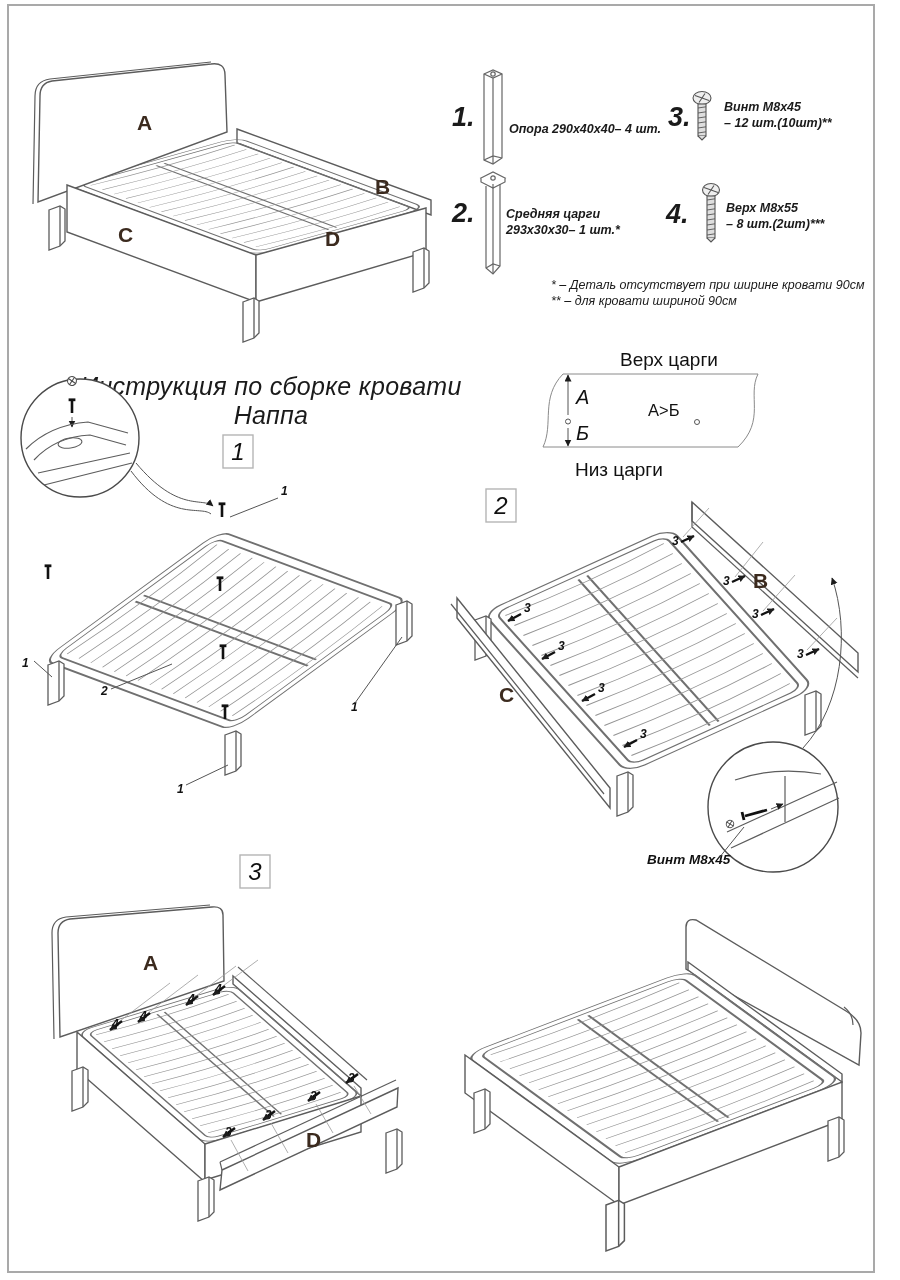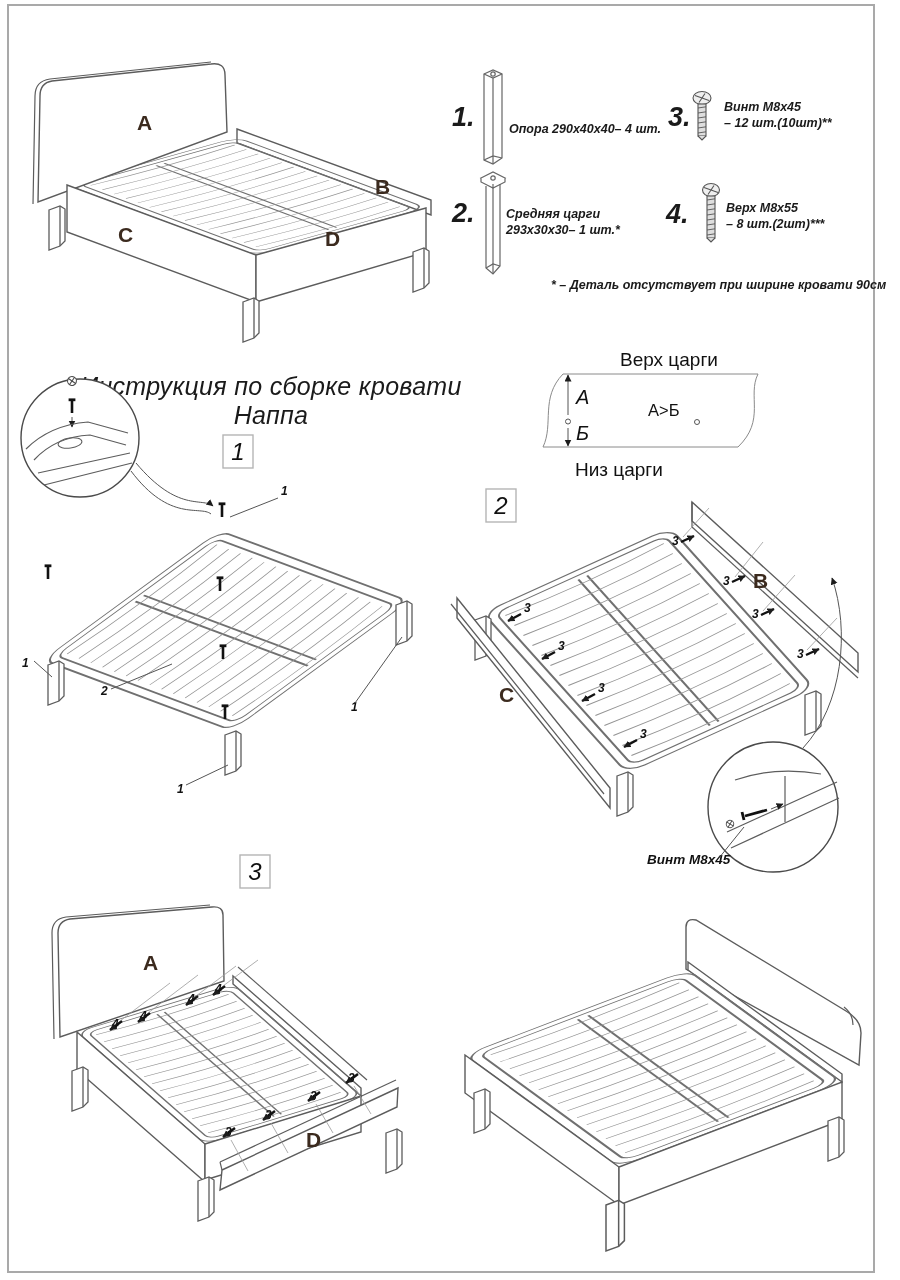--- a/index.html
+++ b/index.html
@@ -2,21 +2,21 @@
 <html><head>
 <meta charset="utf-8">
 <style>
   html,body{margin:0;padding:0;background:#fff;}
   body{width:900px;height:1280px;position:relative;overflow:hidden;
        font-family:"Liberation Sans",sans-serif;color:#1a1a1a;}
   .abs{position:absolute;}
   #frame{left:7px;top:4px;width:864px;height:1265px;border:2px solid #a9a9a9;}
   .partnum{font-style:italic;font-weight:bold;font-size:27px;}
   .partdesc{font-style:italic;font-weight:bold;font-size:12.5px;line-height:16px;white-space:nowrap;}
-  .notes{font-style:italic;font-weight:bold;font-size:12.5px;line-height:15.5px;white-space:nowrap;}
+  .notes{font-style:italic;font-weight:normal;font-size:12.5px;line-height:15.5px;white-space:nowrap;}
   .titleblk{width:430px;text-align:center;}
   .title1{font-style:italic;font-size:25px;letter-spacing:.3px;margin-top:39px;}
   .title2{font-style:italic;font-size:17px;margin-top:16px;letter-spacing:.5px;}
   svg{overflow:visible;}
   svg text{font-family:"Liberation Sans",sans-serif;}
   .dl{font-weight:bold;font-size:21px;fill:#3b2a1e;}
   .nl{font-style:italic;font-weight:bold;font-size:12px;fill:#111;}
   .sn{font-style:italic;font-size:24px;fill:#111;}
   .co{font-style:italic;font-weight:bold;font-size:13.5px;fill:#111;}
   .tz{font-size:19px;fill:#111;}
@@ -147,20 +147,21 @@
     <path d="M8 56 L12 60 L16 56" fill="#dedede"></path>
   </g>
 </svg>
 <div class="abs partdesc" style="left:726px;top:200px">
   <div>Верх М8х55</div>
   <div>– 8 шт.(2шт)***</div>
 </div>
 
 <div class="abs notes" style="left:551px;top:278px">
   <div>* – Деталь отсутствует при ширине кровати 90см</div>
+  <div>** – для кровати шириной 90см</div>
 </div>
 
 <svg class="abs" style="left:530px;top:338px" width="245" height="155" viewBox="0 0 245 155">
   <text class="tz" x="90" y="28">Верх царги</text>
   <path d="M33 36 L228 36 C217 58 236 82 208 109 L13 109 C24 86 10 60 33 36 Z" fill="#fff" stroke="#8a8a8a" stroke-width="1"></path>
   <line class="ln" x1="38" y1="77" x2="38" y2="37" marker-end="url(#arr)"></line>
   <line class="ln" x1="38" y1="90" x2="38" y2="108" marker-end="url(#arr)"></line>
   <circle cx="38" cy="83.5" r="2.5" fill="none" stroke="#555"></circle>
   <circle cx="167" cy="84" r="2.5" fill="none" stroke="#555"></circle>
   <text class="ti" x="46" y="66">А</text>

